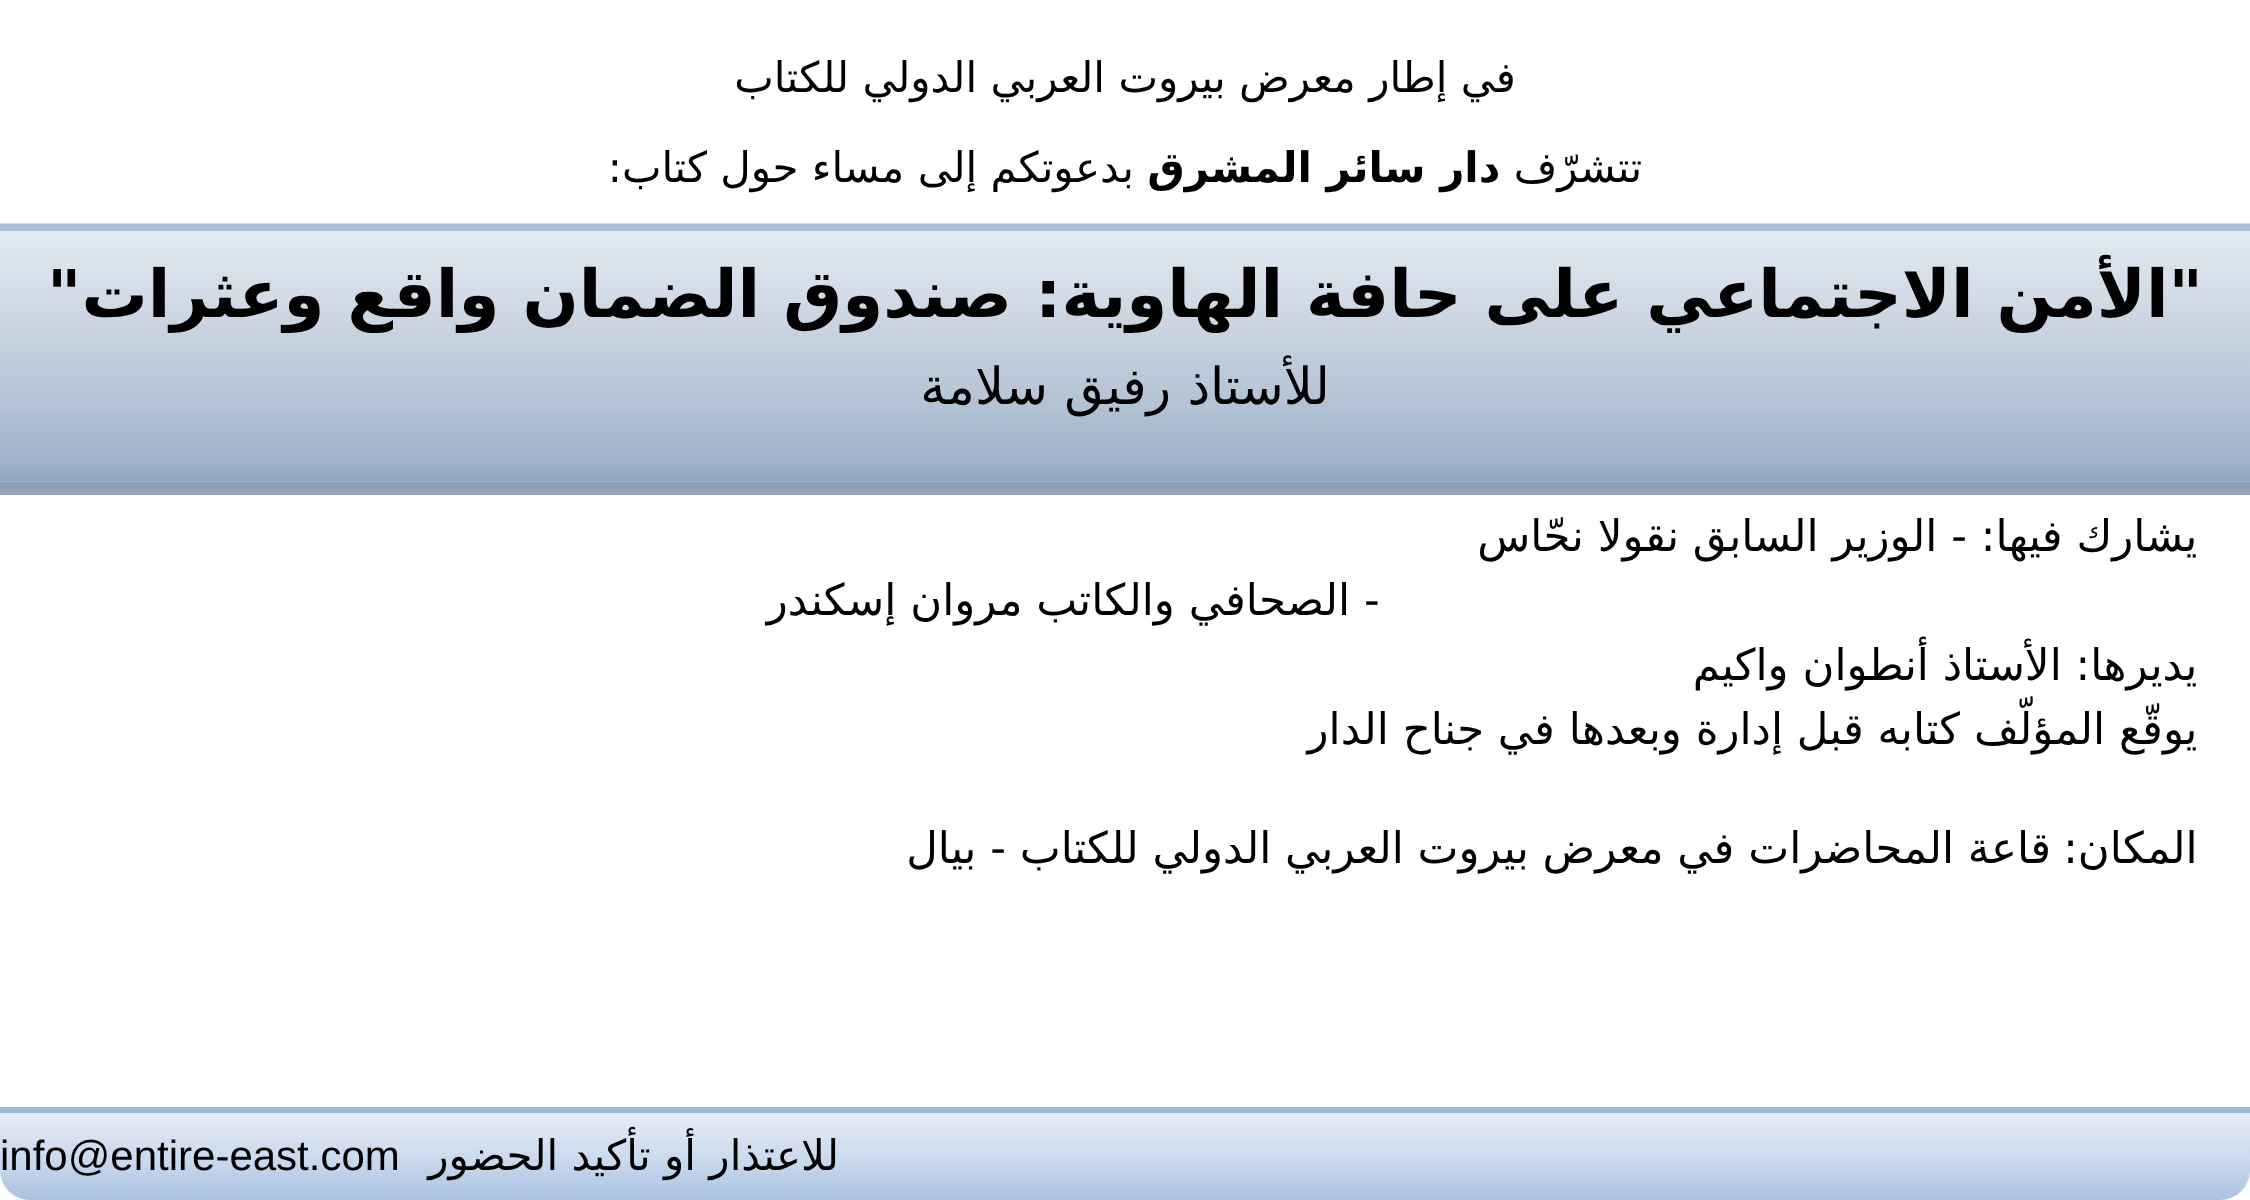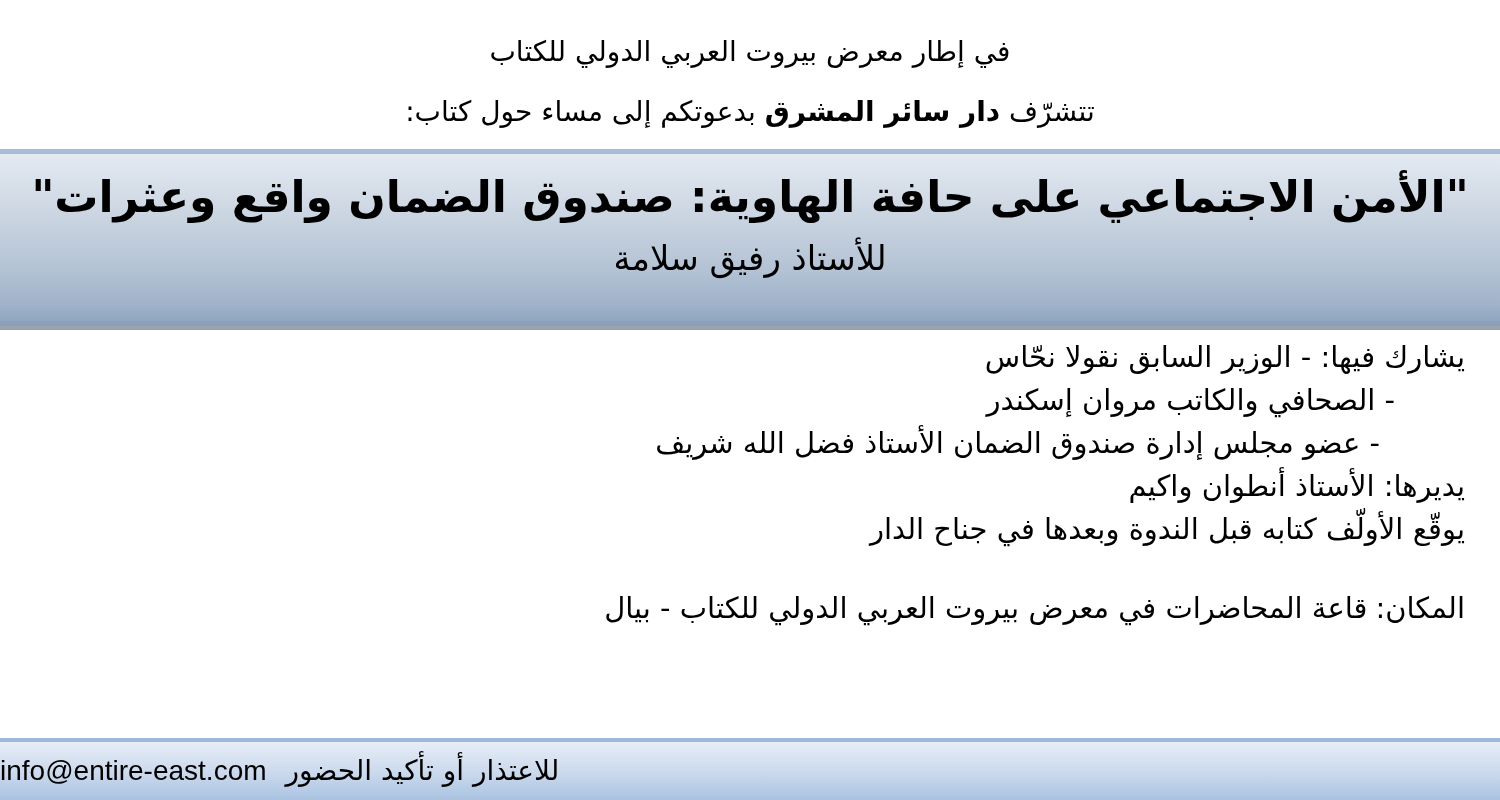--- a/index.html
+++ b/index.html
@@ -4,20 +4,21 @@
 <style>
   html,body{margin:0;padding:0;background:#ffffff;}
   .page{
     position:relative;
     width:1500px;height:800px;
     background:#ffffff;
     overflow:hidden;
     direction:rtl;
     font-family:"DejaVu Sans", sans-serif;
     color:#000000;
+    border-radius:20px;
   }
   
   .hdr-line{
     position:absolute;left:0;width:100%;
     text-align:center;
     font-size:28px;line-height:40px;
     white-space:nowrap;
   }
   .hdr-line1{top:32px;}
   .hdr-line2{top:92px;}
@@ -41,21 +42,21 @@
     margin:0;margin-top:6px;
     font-size:34px;font-weight:normal;line-height:1.2;
   }
   
   .body-block{
     position:absolute;top:336px;right:0;left:0;
     padding-right:35px;padding-left:36px;
     font-size:29px;
   }
   .body-line{line-height:43px;white-space:nowrap;}
-  .indent-a{padding-right:70px;}
+  .indent-a{padding-right:70px;text-align:center;}
   .indent-b{padding-right:85px;}
   .spacer{height:36px;}
   .inline-label{font-weight:normal;margin-left:8px;}
   
   .footer{
     position:absolute;left:0;top:738px;
     width:100%;height:66px;
     border-top:4px solid #9db9d9;
     border-bottom:4px solid #a8afb7;
     background:linear-gradient(180deg,#e6edf6 0%,#ccdaee 45%,#b0c7e3 80%,#9fbad9 100%);
@@ -82,23 +83,22 @@
   </div>
 
   <div class="banner">
     <div class="banner-title">"الأمن الاجتماعي على حافة الهاوية: صندوق الضمان واقع وعثرات"</div>
     <div class="banner-subtitle">للأستاذ رفيق سلامة</div>
   </div>
 
   <div class="body-block">
     <div class="body-line">يشارك فيها: - الوزير السابق نقولا نحّاس</div>
     <div class="body-line indent-a">- الصحافي والكاتب مروان إسكندر</div>
-    <div class="body-line indent-b">- عضو مجلس إدارة صندوق الضمان الأستاذ فضل الله شريف</div>
     <div class="body-line">يديرها: الأستاذ أنطوان واكيم</div>
-    <div class="body-line">يوقّع الأولّف كتابه قبل الندوة وبعدها في جناح الدار</div>
+    <div class="body-line">يوقّع المؤلّف كتابه قبل إدارة وبعدها في جناح الدار</div>
 
     <div class="spacer"></div>
 
     <div class="body-line">
       <span class="inline-label">المكان:</span><span>قاعة المحاضرات في معرض بيروت العربي الدولي للكتاب - بيال</span>
     </div>
   </div>
 
   <div class="footer">
     <div class="footer-line">

